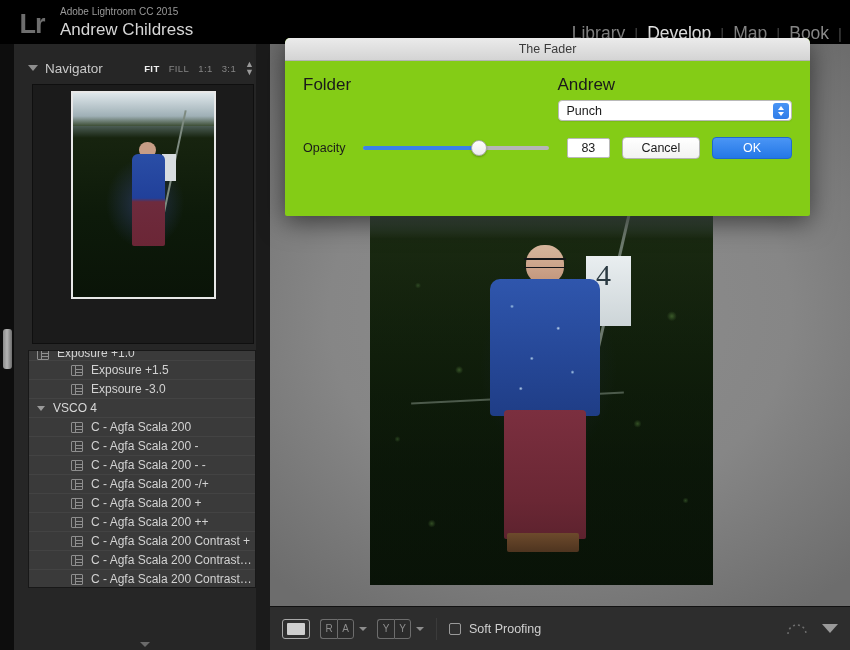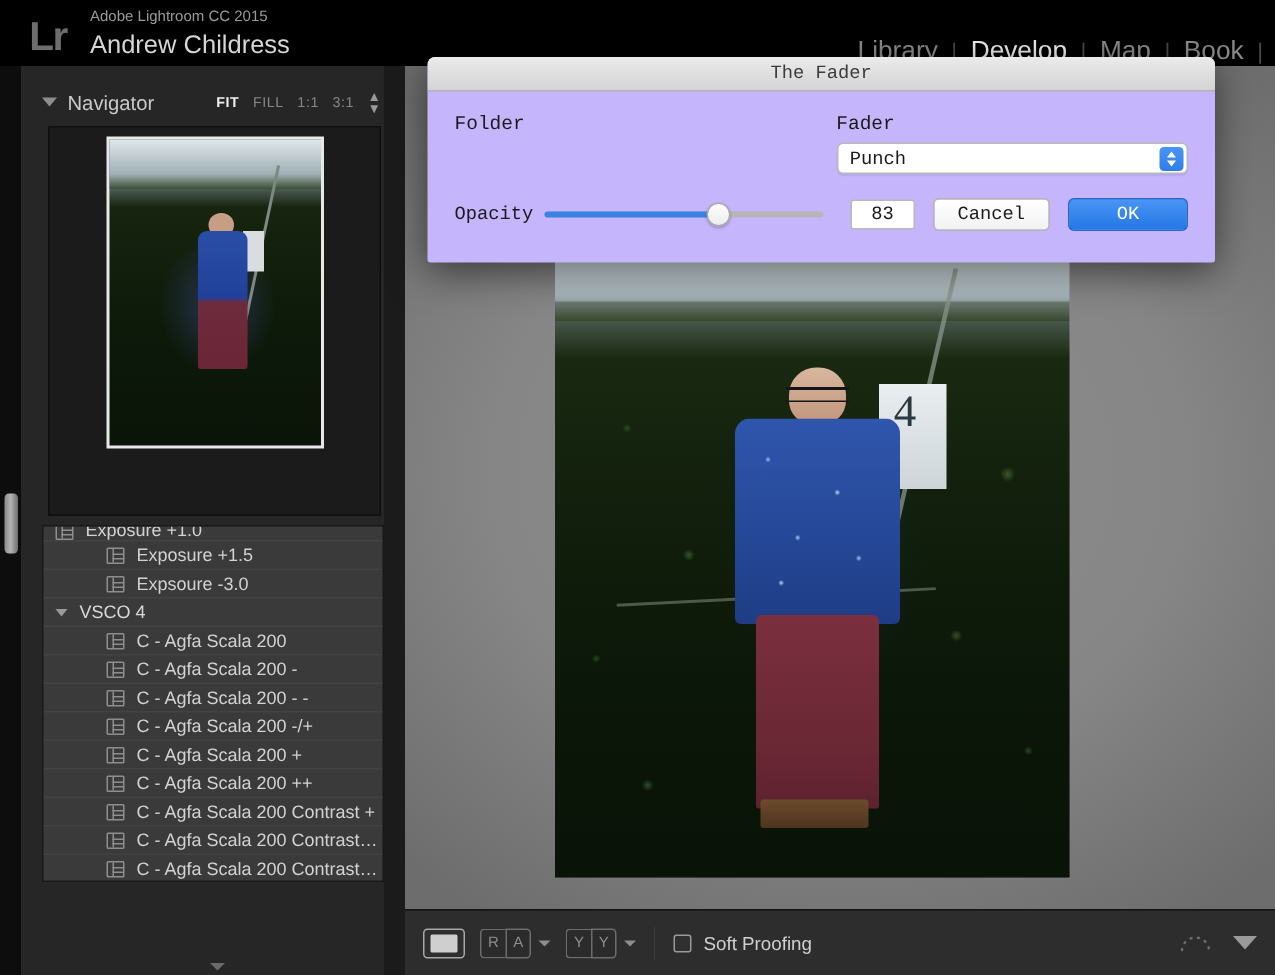--- a/index.html
+++ b/index.html
@@ -250,34 +250,33 @@
   .tb-spacer { flex: 1; }
   .tb-arc { width: 22px; height: 16px; opacity:.6; }
   .tb-toggle {
     width: 0; height: 0; border-left: 8px solid transparent;
     border-right: 8px solid transparent; border-top: 9px solid #9a9a9a;
     margin-left: 14px;
   }
 
   
   .dlg {
-    position: absolute; left: 285px; top: 38px; width: 525px; height: 137px;
-    background: #c4b5fd; border-radius: 5px 5px 2px 2px;
+    position: absolute; left: 285px; top: 38px; width: 525px; height: 178px;
+    background: #84cc16; border-radius: 5px 5px 2px 2px;
     box-shadow: 0 6px 26px rgba(0,0,0,.55);
     overflow: hidden;
-    font-family: Liberation Mono, monospace;
   }
   .dlg-title {
     height: 23px; background: linear-gradient(180deg,#ebebeb,#d4d4d4);
     border-bottom: 1px solid #b4b4b4;
     display: flex; align-items: center; justify-content: center;
     color: #3b3b3b; font-size: 12.5px;
   }
   .dlg-body { position: relative; padding: 14px 18px; }
-  .fld-label { color: #1a1a1a; font-size: 13px; margin-bottom: 5px; }
+  .fld-label { color: #1a1a1a; font-size: 17px; margin-bottom: 5px; }
   .row1 { display: flex; gap: 20px; }
   .fld { flex: 1; }
   .popup {
     height: 21px; background: #fff; border: 1px solid #b9b9b9;
     border-radius: 4px; display: flex; align-items: center;
     padding-left: 8px; position: relative;
     box-shadow: 0 1px 1px rgba(0,0,0,.07);
   }
   .popup-val { color: #1a1a1a; font-size: 12.5px; }
   .popup-btn {
@@ -487,21 +486,21 @@
   </div>
 
   <div class="dlg">
     <div class="dlg-title">The Fader</div>
     <div class="dlg-body">
       <div class="row1">
         <div class="fld">
           <div class="fld-label">Folder</div>
         </div>
         <div class="fld">
-          <div class="fld-label">Fader</div>
+          <div class="fld-label">Andrew</div>
           <div class="popup">
             <span class="popup-val">Punch</span>
             <span class="popup-btn">
               <span class="pb-up"></span>
                 <span class="pb-dn"></span>
             </span>
           </div>
         </div>
       </div>
       <div class="row2">

